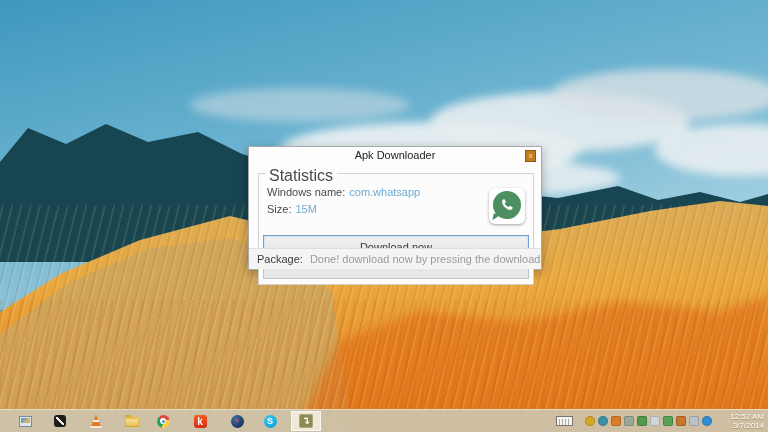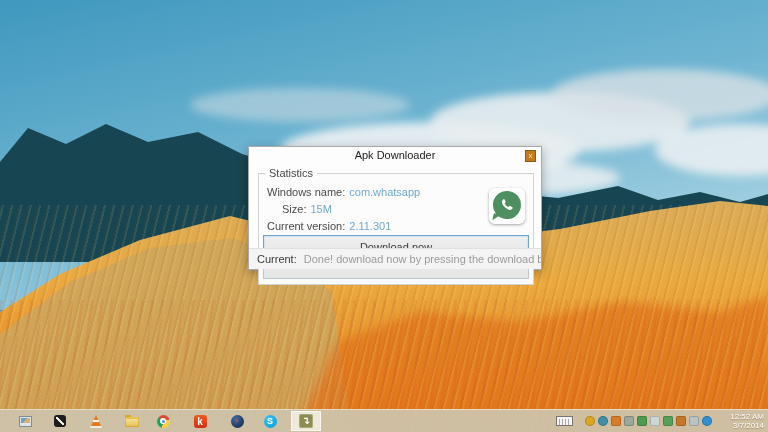--- a/index.html
+++ b/index.html
@@ -39,25 +39,25 @@
     position:absolute;right:5px;top:3px;width:11px;height:12px;
     background:#c07c1e;border:1px solid #8e5a13;box-sizing:border-box;
     color:#f7e2b6;font-size:8px;line-height:10px;text-align:center;cursor:pointer;
   }
   .groupbox{
     position:absolute;left:9px;top:26px;width:276px;height:112px;
     border:1px solid #d2d2d2;box-sizing:border-box;background:#fcfcfc;
   }
   .groupbox-legend{
     position:absolute;top:-7px;left:6px;background:#fdfdfd;padding:0 4px;
-    color:#4a4a4a;font-size:11px;
+    color:#4a4a4a;font-size:16px;
   }
   .stat-row{position:absolute;left:8px;white-space:nowrap;}
   .stat-row.r0{top:12px;}
-  .stat-row.r1{top:29px;margin-left:15px;}
+  .stat-row.r1{top:29px;}
   .stat-row.r2{top:46px;}
   .stat-label{color:#4a4a4a;}
   .stat-value{color:#6fa9d2;margin-left:4px;}
   
   .wa-card{
     position:absolute;right:8px;top:14px;width:36px;height:36px;background:#fff;
     border-radius:6px;box-shadow:0 1px 3px rgba(0,0,0,.35);
   }
   .wa-circle{
     position:absolute;left:4px;top:3px;width:28px;height:28px;border-radius:50%;
@@ -208,44 +208,41 @@
 
     <div class="groupbox">
       <span class="groupbox-legend">Statistics</span>
 
       <div class="stat-row r0">
         <span class="stat-label">Windows name:</span><span class="stat-value">com.whatsapp</span>
       </div>
       <div class="stat-row r1">
         <span class="stat-label">Size:</span><span class="stat-value">15M</span>
       </div>
-      <div class="stat-row r2">
-        <span class="stat-label">Current version:</span><span class="stat-value">2.11.301</span>
-      </div>
 
       <div class="wa-card">
         <div class="wa-tail"></div>
         <div class="wa-circle"></div>
         <svg class="wa-phone" viewBox="0 0 24 24">
           <path d="M8.6,6.2 C9,6 9.4,6.2 9.6,6.6 L10.6,8.6 C10.8,9 10.7,9.4 10.4,9.7 L9.6,10.5
                    C10.2,11.8 11.9,13.5 13.3,14.1 L14.1,13.3 C14.4,13 14.8,12.9 15.2,13.1
                    L17.2,14.1 C17.6,14.3 17.7,14.8 17.5,15.2 C17,16.2 15.8,17.2 14.6,16.9
                    C12.1,16.3 9.5,14.6 8,12.1 C7.2,10.7 6.6,8.9 7.5,7.3 C7.8,6.8 8.2,6.4 8.6,6.2 Z" fill="#ffffff"></path>
         </svg>
       </div>
 
       <div class="download-btn">Download now</div>
 
       <div class="progress">
         <div class="progress-fill" style="width: 0%;"></div>
       </div>
     </div>
 
     <div class="statusbar">
-      <span class="status-label">Current:</span><span class="status-msg">Done! download now by pressing the download button;</span>
+      <span class="status-label">Package:</span><span class="status-msg">Done! download now by pressing the download button;</span>
     </div>
   </div>
 
 
   <div class="taskbar">
 
     <div class="tb-app" style="left:12px">
       <span class="ico-monitor">
           <i></i>
         </span>

